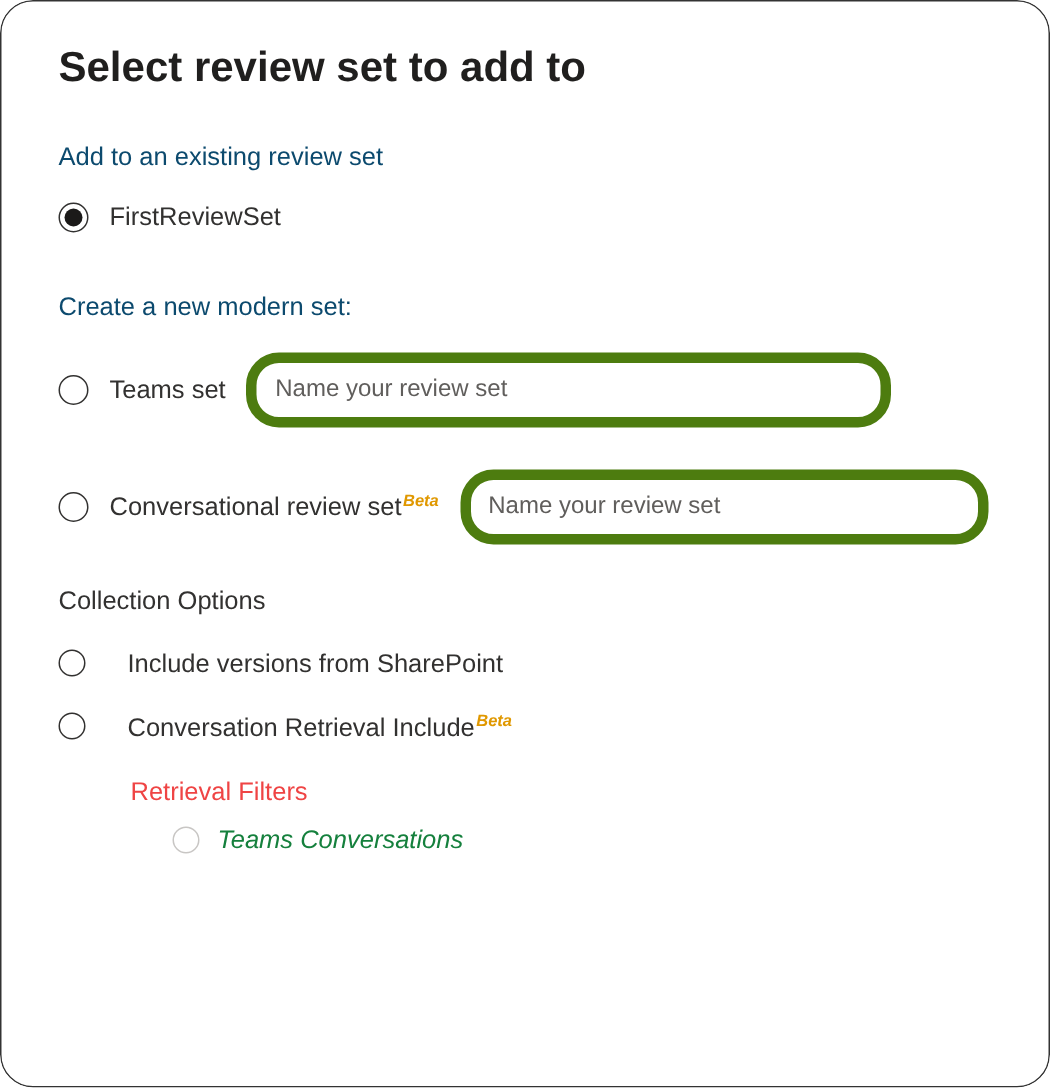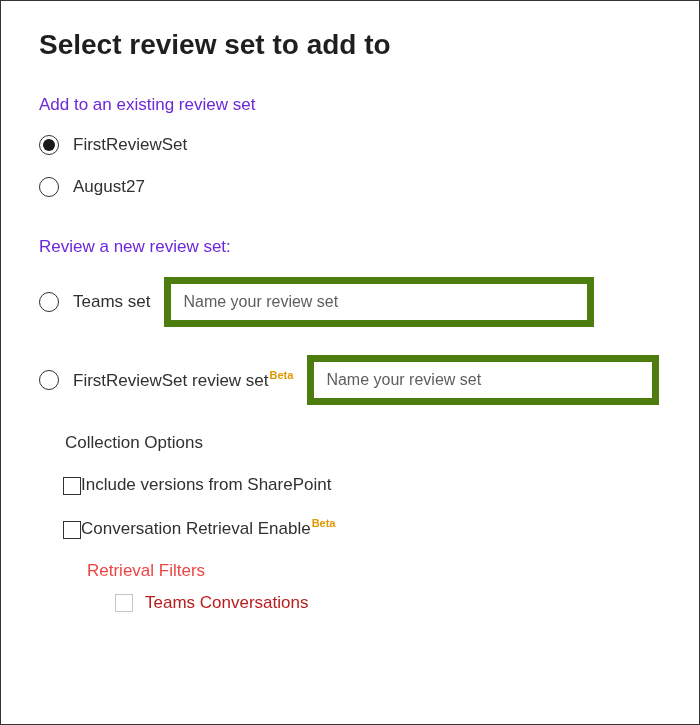--- a/index.html
+++ b/index.html
@@ -1,18 +1,19 @@
 <!DOCTYPE html>
 <html><head>
   <meta charset="utf-8">
   <style>
     * {
       box-sizing: border-box;
       margin: 0;
       padding: 0;
+      border-radius: 22px;
     }
     body {
       font-family: "Segoe UI", -apple-system, BlinkMacSystemFont, sans-serif;
       background: #fff;
       color: #323130;
       width: 700px;
       height: 725px;
     }
     .panel {
       border: 1px solid #333;
@@ -21,21 +22,21 @@
       padding: 28px 38px;
     }
     .heading {
       font-size: 28px;
       font-weight: 600;
       color: #201f1e;
       margin-bottom: 34px;
     }
     .subheading {
       font-size: 17px;
-      color: #6d28d9;
+      color: #0c4a6e;
       margin-bottom: 20px;
     }
     .radio-row {
       display: flex;
       align-items: center;
       gap: 14px;
       margin-bottom: 22px;
     }
     .radio-row.with-input {
       margin-bottom: 28px;
@@ -85,52 +86,52 @@
     .input-conv {
       width: 352px;
       height: 50px;
     }
     .beta-tag {
       font-size: 11px;
       color: #e09800;
       font-weight: 600;
       vertical-align: super;
       margin-left: 1px;
+      font-style: italic;
     }
     .options-heading {
       font-size: 17px;
       color: #323130;
       margin-top: 12px;
       margin-bottom: 22px;
-      margin-left: 26px;
     }
     .check-row {
       display: flex;
-      align-items: flex-end;
-      gap: 0;
+      align-items: flex-start;
+      gap: 28px;
       margin-bottom: 22px;
-      margin-left: 24px;
     }
     .checkbox {
       width: 18px;
       height: 18px;
       border: 1px solid #323130;
       flex-shrink: 0;
       cursor: pointer;
     }
     .checkbox.disabled {
       border-color: #c8c6c4;
       cursor: default;
     }
     .check-label {
       font-size: 17px;
       color: #323130;
     }
     .check-label.disabled {
-      color: #b91c1c;
+      color: #15803d;
+      font-style: italic;
     }
     .sub-section {
       margin-left: 48px;
       margin-top: 4px;
       margin-bottom: 26px;
     }
     .sub-section-title {
       font-size: 17px;
       color: #ef4444;
       margin-bottom: 12px;
@@ -148,54 +149,50 @@
 <div class="panel">
   <h1 class="heading">Select review set to add to</h1>
 
   <div class="subheading">Add to an existing review set</div>
 
   <div class="radio-row">
     <div class="radio selected"></div>
     <div class="radio-label">FirstReviewSet</div>
   </div>
 
-  <div class="radio-row">
-    <div class="radio"></div>
-    <div class="radio-label">August27</div>
-  </div>
 
   <div class="section-spacer"></div>
 
-  <div class="subheading">Review a new review set:</div>
+  <div class="subheading">Create a new modern set:</div>
 
   <div class="radio-row with-input">
     <div class="radio"></div>
     <div class="radio-label">Teams set</div>
     <input class="text-input input-normal" type="text" placeholder="Name your review set" style="">
   </div>
 
   <div class="radio-row with-input">
     <div class="radio"></div>
     <div class="radio-label">
-      <span>FirstReviewSet review set</span><span class="beta-tag">Beta</span>
+      <span>Conversational review set</span><span class="beta-tag">Beta</span>
     </div>
     <input class="text-input input-conv" type="text" placeholder="Name your review set" style="">
   </div>
 
   <div class="options-heading">Collection Options</div>
 
   <div class="check-row">
     <div class="checkbox"></div>
     <div class="check-label">Include versions from SharePoint</div>
   </div>
 
   <div class="check-row">
     <div class="checkbox"></div>
     <div class="check-label">
-      <span>Conversation Retrieval Enable</span><span class="beta-tag">Beta</span>
+      <span>Conversation Retrieval Include</span><span class="beta-tag">Beta</span>
     </div>
   </div>
 
   <div class="sub-section">
     <div class="sub-section-title">Retrieval Filters</div>
     <div class="sub-check-row">
       <div class="checkbox disabled"></div>
       <div class="check-label disabled">Teams Conversations</div>
     </div>
   </div>

